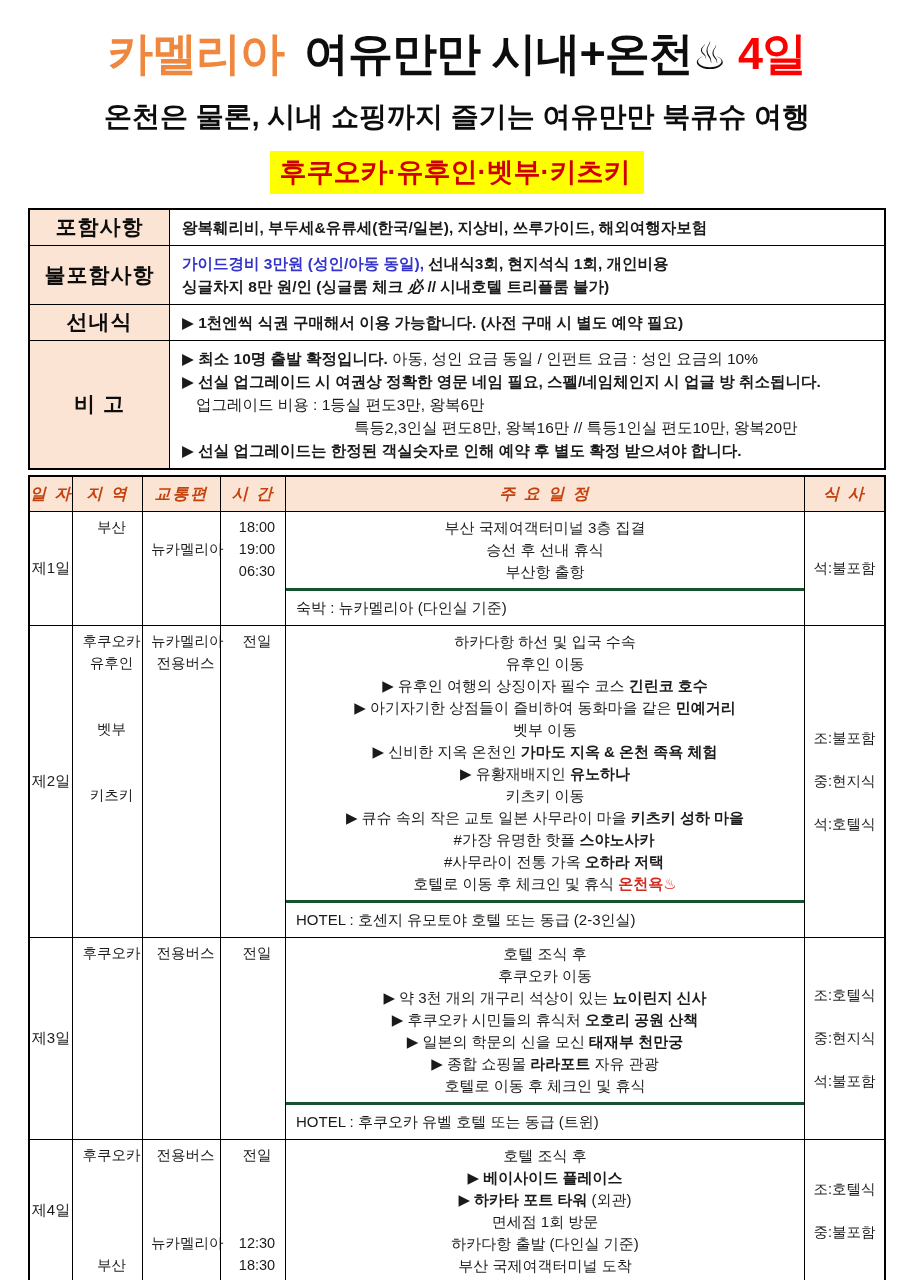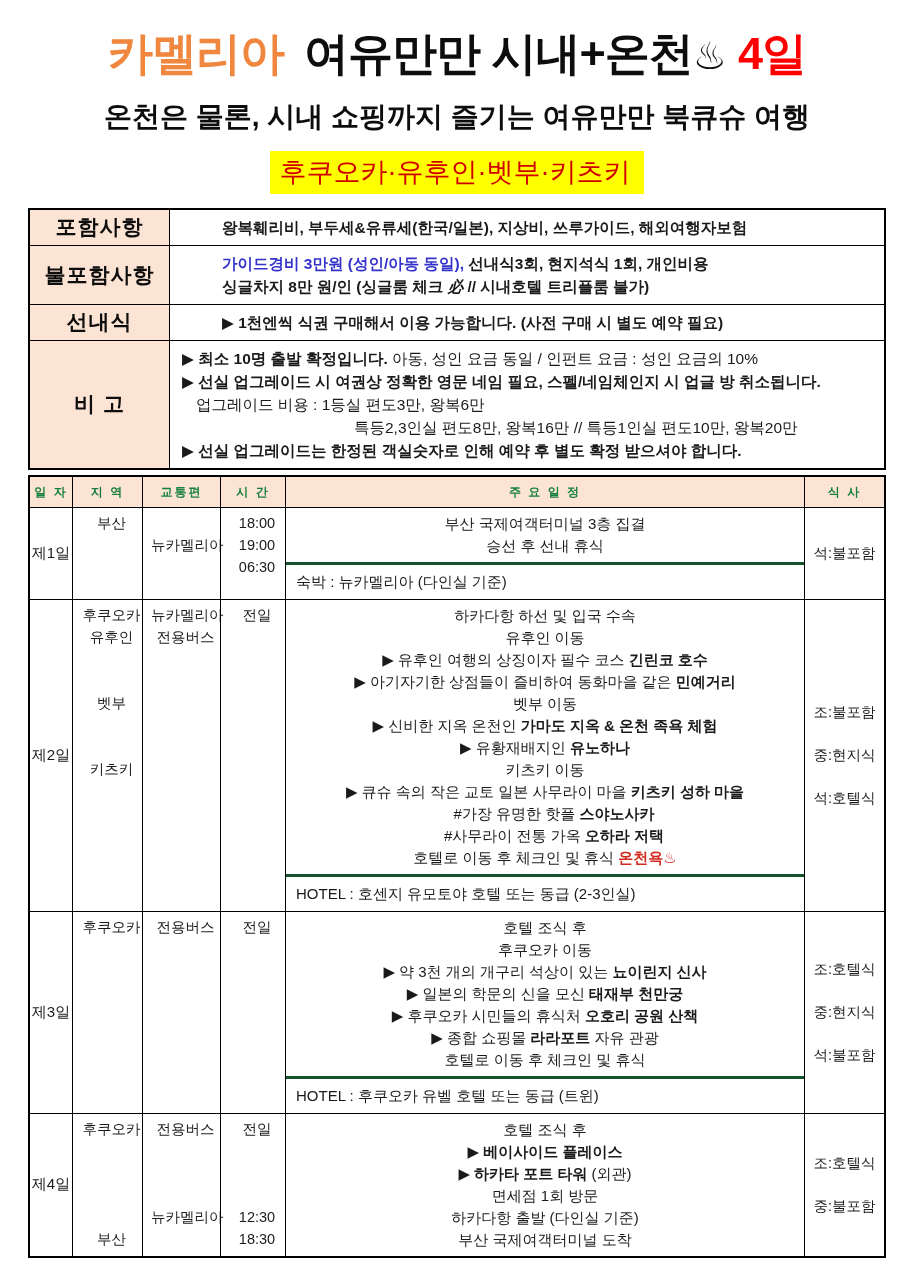--- a/index.html
+++ b/index.html
@@ -14,55 +14,55 @@
   
   .title-line { text-align:center; white-space:nowrap; font-weight:900; font-size:45px; letter-spacing:-1px; line-height:1.15; margin-top:12px; }
   .brand { color:var(--accent-orange,#F0873F); margin-right:20px; }
   .t-main { color:#0d0d0d; }
   .steam-big { font-size:38px; color:#0d0d0d; }
   .t-days { color:var(--title-red,#FF0000); margin-left:12px; }
   .subtitle { text-align:center; font-weight:800; font-size:28px; color:#0d0d0d; margin-top:18px; white-space:nowrap; }
   .highlight-wrap { text-align:center; margin-top:15px; }
   .highlight {
     display:inline-block; background:var(--highlight-bg,#FFFF00);
-    color:var(--highlight-text,#D00000); font-weight:400; font-size:27px;
+    color:var(--highlight-text,#D00000); font-weight:700; font-size:27px;
     padding:3px 14px 4px 10px; white-space:nowrap;
   }
 
   
   .info-table { border:2px solid #000; margin-top:14px; }
   .info-row { display:grid; grid-template-columns:140px 1fr; border-top:1px solid #000; }
   .info-row:first-child { border-top:none; }
   .info-label {
     background:var(--table-header-bg,#FCE4D4); border-right:1px solid #000;
     display:flex; align-items:center; justify-content:center;
     font-weight:800; font-size:21px; color:#0d0d0d; letter-spacing:1px; text-align:left;
   }
   .info-content { padding:6px 6px 6px 12px; display:flex; flex-direction:column; justify-content:center; }
   .info-content .t-line { line-height:23px; font-size:15.5px; white-space:nowrap; }
   .info-row.r0 .info-content { min-height:31px; }
   .info-row.r1 .info-content { min-height:46px; }
   .info-row.r2 .info-content { min-height:30px; }
   .info-row.r3 .info-content { min-height:104px; }
-  .r0 .t-line, .r1 .t-line, .r2 .t-line { font-weight:700;margin-left:40px; }
+  .r0 .t-line, .r1 .t-line, .r2 .t-line { font-weight:700; }
 
   .seg-b { font-weight:700; }
   .seg-i { font-style:italic; }
   .c-blue { color:var(--info-blue,#3333CC); }
   .c-red { color:var(--note-red,#D42A1E); }
   .info-content .ind-1 { padding-left:14px; }
   .info-content .ind-2 { padding-left:172px; }
 
   
   .it-table { border:2px solid #000; margin-top:5px; }
   .it-row { display:grid; grid-template-columns:42px 70px 78px 65px 1fr 80px; border-top:1px solid #000; }
   .it-row.hdr { border-top:none; background:var(--table-header-bg,#FCE4D4); }
   .hdr .hc {
     border-left:1px solid #000; text-align:center; font-weight:800;
-    font-size:12px; color:#15803d; padding:7px 0 6px 0; letter-spacing:2px; white-space:nowrap;
+    font-size:16px; color:#c2410c; padding:7px 0 6px 0; letter-spacing:2px; white-space:nowrap;font-style:italic;
   }
   .hdr .hc:first-child { border-left:none; }
   .cell { border-left:1px solid #000; position:relative; min-width:0; }
   .cell:first-child { border-left:none; }
   .c-day { display:flex; align-items:center; justify-content:center; font-size:15px; }
   .c-side .pos-item { position:absolute; left:8px; right:0; text-align:center; font-size:14.5px; line-height:22px; white-space:nowrap; }
   .c-sched { display:flex; flex-direction:column; }
   .sched { flex:1 1 auto; padding:5px 10px;text-align:center; }
   .sched .t-line { line-height:22px; font-size:15px; white-space:nowrap; }
   .sched .ind-1 { padding-left:18px; }
@@ -139,20 +139,21 @@
           </div>
           <div class="cell c-side">
             <div class="pos-item" style="top: 4px;">18:00</div>
             <div class="pos-item" style="top: 26px;">19:00</div>
             <div class="pos-item" style="top: 48px;">06:30</div>
           </div>
           <div class="cell c-sched">
             <div class="sched">
               <div class="t-line"><span>부산 국제여객터미널 3층 집결</span></div>
               <div class="t-line"><span>승선 후 선내 휴식</span></div>
+              <div class="t-line"><span>부산항 출항</span></div>
             </div>
             <div class="lodging">숙박 : 뉴카멜리아 (다인실 기준)</div>
           </div>
           <div class="cell c-meals">
             <span>석:불포함</span>
           </div>
         </div>
         <div class="it-row">
           <div class="cell c-day">
             <span>제2일</span>
@@ -204,22 +205,22 @@
             <div class="pos-item" style="top: 4px;">전용버스</div>
           </div>
           <div class="cell c-side">
             <div class="pos-item" style="top: 4px;">전일</div>
           </div>
           <div class="cell c-sched">
             <div class="sched">
               <div class="t-line"><span>호텔 조식 후</span></div>
               <div class="t-line"><span>후쿠오카 이동</span></div>
               <div class="t-line"><span>▶ 약 3천 개의 개구리 석상이 있는 </span><span class="seg-b">뇨이린지 신사</span></div>
+              <div class="t-line"><span>▶ 후쿠오카 시민들의 휴식처 </span><span class="seg-b">오호리 공원 산책</span></div>
               <div class="t-line"><span>▶ 일본의 학문의 신을 모신 </span><span class="seg-b">태재부 천만궁</span></div>
-              <div class="t-line"><span>▶ 후쿠오카 시민들의 휴식처 </span><span class="seg-b">오호리 공원 산책</span></div>
               <div class="t-line"><span>▶ 종합 쇼핑몰 </span><span class="seg-b">라라포트</span><span> 자유 관광</span></div>
               <div class="t-line"><span>호텔로 이동 후 체크인 및 휴식</span></div>
             </div>
             <div class="lodging">HOTEL : 후쿠오카 유벨 호텔 또는 동급 (트윈)</div>
           </div>
           <div class="cell c-meals">
             <span>조:호텔식</span>
             <span>중:현지식</span>
             <span>석:불포함</span>
           </div>

